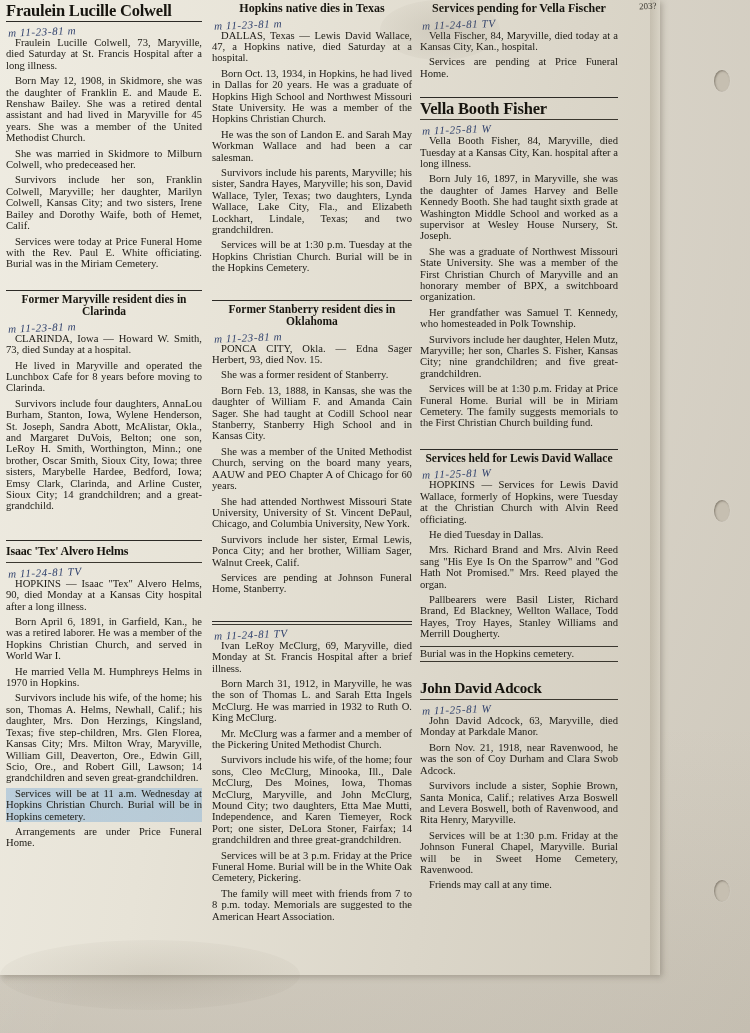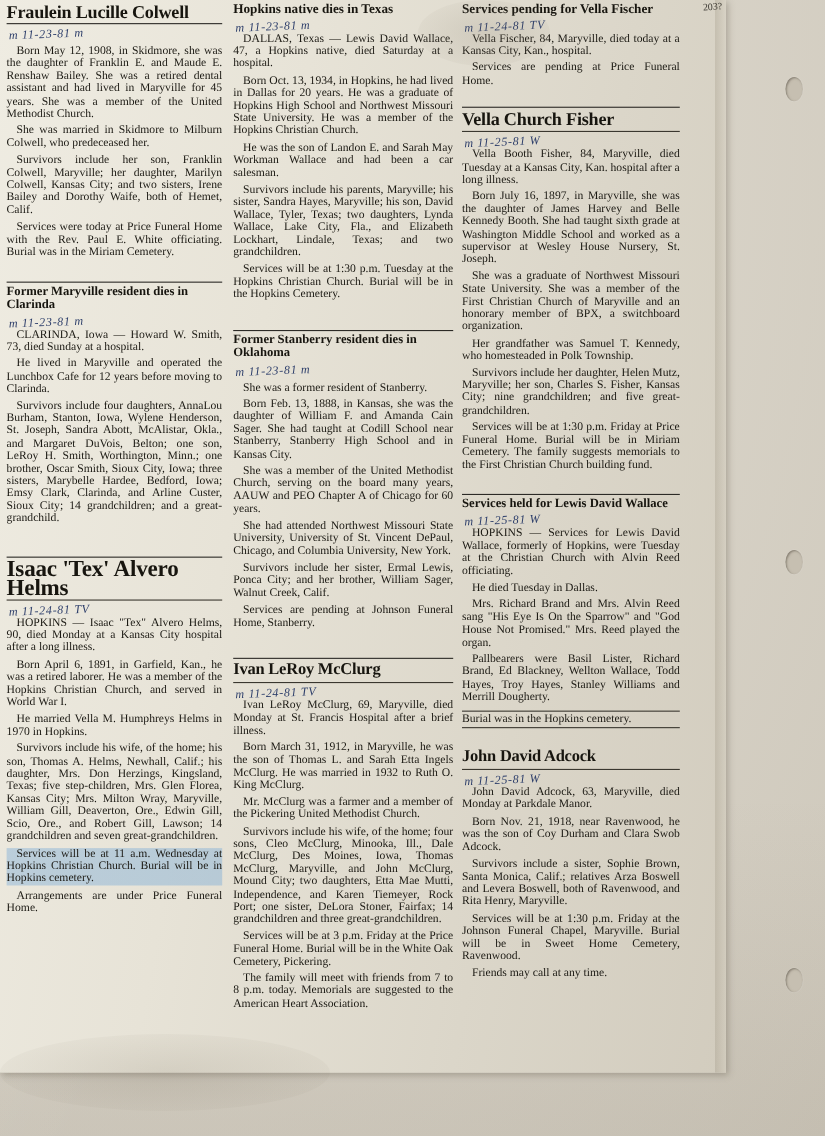--- a/index.html
+++ b/index.html
@@ -55,20 +55,21 @@
   .rule.thin{border-top:1px solid #3a372f;}
 
   h1.head{
     font-family:"Liberation Serif", serif;
     font-weight:bold;font-size:16.5px;line-height:17px;margin:2px 0 1px 0;
     color:#17150f;letter-spacing:-0.2px;
   }
   h2.head2{
     font-weight:bold;font-size:11.5px;line-height:12.5px;margin:2px 0 1px 0;
     color:#17150f;
+    text-align:center;
   }
   p.body{
     font-size:10.6px;line-height:11.4px;margin:0 0 0 0;
     text-align:justify;text-justify:inter-word;color:#1b1913;
     text-indent:9px;
     hyphens:auto;
   }
   p.body.noind{text-indent:0;}
   .gap{height:4px;}
   .hand{
@@ -101,49 +102,50 @@
     <div class="clip-edge"></div>
 
     <div class="corner-num">203?</div>
 
     <div class="col col1">
 
       <div class="block">
         <h1 class="head">Fraulein Lucille Colwell</h1>
         <div class="rule"></div>
         <div class="hand">m 11-23-81 m</div>
+        <p class="body">Fraulein Lucille Colwell, 73, Maryville, died Saturday at St. Francis Hospital after a long illness.</p>
         <div class="gap"></div>
         <p class="body">Born May 12, 1908, in Skidmore, she was the daughter of Franklin E. and Maude E. Renshaw Bailey. She was a retired dental assistant and had lived in Maryville for 45 years. She was a member of the United Methodist Church.</p>
         <div class="gap"></div>
         <p class="body">She was married in Skidmore to Milburn Colwell, who predeceased her.</p>
         <div class="gap"></div>
         <p class="body">Survivors include her son, Franklin Colwell, Maryville; her daughter, Marilyn Colwell, Kansas City; and two sisters, Irene Bailey and Dorothy Waife, both of Hemet, Calif.</p>
         <div class="gap"></div>
         <p class="body">Services were today at Price Funeral Home with the Rev. Paul E. White officiating. Burial was in the Miriam Cemetery.</p>
       </div>
 
       <div style="height:10px"></div>
 
       <div class="block">
         <div class="rule"></div>
         <h2 class="head2">Former Maryville resident dies in Clarinda</h2>
         <div class="hand">m 11-23-81 m</div>
         <p class="body">CLARINDA, Iowa — Howard W. Smith, 73, died Sunday at a hospital.</p>
         <div class="gap"></div>
-        <p class="body">He lived in Maryville and operated the Lunchbox Cafe for 12 years before moving to Clarinda.</p>
+        <p class="body">He lived in Maryville and operated the Lunchbox Cafe for 8 years before moving to Clarinda.</p>
         <div class="gap"></div>
         <p class="body">Survivors include four daughters, AnnaLou Burham, Stanton, Iowa, Wylene Henderson, St. Joseph, Sandra Abott, McAlistar, Okla., and Margaret DuVois, Belton; one son, LeRoy H. Smith, Worthington, Minn.; one brother, Oscar Smith, Sioux City, Iowa; three sisters, Marybelle Hardee, Bedford, Iowa; Emsy Clark, Clarinda, and Arline Custer, Sioux City; 14 grandchildren; and a great-grandchild.</p>
         <div class="gap"></div>
       </div>
 
       <div style="height:14px"></div>
 
       <div class="block">
         <div class="rule"></div>
-        <h1 class="head" style="font-size:21px">Isaac 'Tex' Alvero Helms</h1>
+        <h1 class="head" style="font-size:12px">Isaac 'Tex' Alvero Helms</h1>
         <div class="rule thin"></div>
         <div class="hand">m 11-24-81 TV</div>
         <p class="body">HOPKINS — Isaac "Tex" Alvero Helms, 90, died Monday at a Kansas City hospital after a long illness.</p>
         <div class="gap"></div>
         <p class="body">Born April 6, 1891, in Garfield, Kan., he was a retired laborer. He was a member of the Hopkins Christian Church, and served in World War I.</p>
         <div class="gap"></div>
         <p class="body">He married Vella M. Humphreys Helms in 1970 in Hopkins.</p>
         <div class="gap"></div>
         <p class="body">Survivors include his wife, of the home; his son, Thomas A. Helms, Newhall, Calif.; his daughter, Mrs. Don Herzings, Kingsland, Texas; five step-children, Mrs. Glen Florea, Kansas City; Mrs. Milton Wray, Maryville, William Gill, Deaverton, Ore., Edwin Gill, Scio, Ore., and Robert Gill, Lawson; 14 grandchildren and seven great-grandchildren.</p>
         <div class="gap"></div>
@@ -168,39 +170,39 @@
         <div class="gap"></div>
         <p class="body">Services will be at 1:30 p.m. Tuesday at the Hopkins Christian Church. Burial will be in the Hopkins Cemetery.</p>
       </div>
 
       <div style="height:16px"></div>
 
       <div class="block">
         <div class="rule"></div>
         <h2 class="head2">Former Stanberry resident dies in Oklahoma</h2>
         <div class="hand">m 11-23-81 m</div>
+        <p class="body">PONCA CITY, Okla. — Edna Sager Herbert, 93, died Nov. 15.</p>
         <div class="gap"></div>
         <p class="body">She was a former resident of Stanberry.</p>
         <div class="gap"></div>
         <p class="body">Born Feb. 13, 1888, in Kansas, she was the daughter of William F. and Amanda Cain Sager. She had taught at Codill School near Stanberry, Stanberry High School and in Kansas City.</p>
         <div class="gap"></div>
         <p class="body">She was a member of the United Methodist Church, serving on the board many years, AAUW and PEO Chapter A of Chicago for 60 years.</p>
         <div class="gap"></div>
         <p class="body">She had attended Northwest Missouri State University, University of St. Vincent DePaul, Chicago, and Columbia University, New York.</p>
         <div class="gap"></div>
         <p class="body">Survivors include her sister, Ermal Lewis, Ponca City; and her brother, William Sager, Walnut Creek, Calif.</p>
         <div class="gap"></div>
         <p class="body">Services are pending at Johnson Funeral Home, Stanberry.</p>
       </div>
 
       <div style="height:16px"></div>
 
       <div class="block">
         <div class="rule"></div>
-        <h1 class="head" style="font-size:15px">Ivan LeRoy McClurg</h1>
         <div class="rule thin"></div>
         <div class="hand">m 11-24-81 TV</div>
         <p class="body">Ivan LeRoy McClurg, 69, Maryville, died Monday at St. Francis Hospital after a brief illness.</p>
         <div class="gap"></div>
         <p class="body">Born March 31, 1912, in Maryville, he was the son of Thomas L. and Sarah Etta Ingels McClurg. He was married in 1932 to Ruth O. King McClurg.</p>
         <div class="gap"></div>
         <p class="body">Mr. McClurg was a farmer and a member of the Pickering United Methodist Church.</p>
         <div class="gap"></div>
         <p class="body">Survivors include his wife, of the home; four sons, Cleo McClurg, Minooka, Ill., Dale McClurg, Des Moines, Iowa, Thomas McClurg, Maryville, and John McClurg, Mound City; two daughters, Etta Mae Mutti, Independence, and Karen Tiemeyer, Rock Port; one sister, DeLora Stoner, Fairfax; 14 grandchildren and three great-grandchildren.</p>
         <div class="gap"></div>
@@ -217,21 +219,21 @@
         <div class="hand">m 11-24-81 TV</div>
         <p class="body">Vella Fischer, 84, Maryville, died today at a Kansas City, Kan., hospital.</p>
         <div class="gap"></div>
         <p class="body">Services are pending at Price Funeral Home.</p>
       </div>
 
       <div style="height:8px"></div>
 
       <div class="block">
         <div class="rule"></div>
-        <h1 class="head">Vella Church Fisher</h1>
+        <h1 class="head">Vella Booth Fisher</h1>
         <div class="rule thin"></div>
         <div class="hand">m 11-25-81 W</div>
         <p class="body">Vella Booth Fisher, 84, Maryville, died Tuesday at a Kansas City, Kan. hospital after a long illness.</p>
         <div class="gap"></div>
         <p class="body">Born July 16, 1897, in Maryville, she was the daughter of James Harvey and Belle Kennedy Booth. She had taught sixth grade at Washington Middle School and worked as a supervisor at Wesley House Nursery, St. Joseph.</p>
         <div class="gap"></div>
         <p class="body">She was a graduate of Northwest Missouri State University. She was a member of the First Christian Church of Maryville and an honorary member of BPX, a switchboard organization.</p>
         <div class="gap"></div>
         <p class="body">Her grandfather was Samuel T. Kennedy, who homesteaded in Polk Township.</p>
         <div class="gap"></div>
@@ -243,21 +245,21 @@
       <div style="height:10px"></div>
 
       <div class="block">
         <div class="rule"></div>
         <h2 class="head2">Services held for Lewis David Wallace</h2>
         <div class="hand">m 11-25-81 W</div>
         <p class="body">HOPKINS — Services for Lewis David Wallace, formerly of Hopkins, were Tuesday at the Christian Church with Alvin Reed officiating.</p>
         <div class="gap"></div>
         <p class="body">He died Tuesday in Dallas.</p>
         <div class="gap"></div>
-        <p class="body">Mrs. Richard Brand and Mrs. Alvin Reed sang "His Eye Is On the Sparrow" and "God House Not Promised." Mrs. Reed played the organ.</p>
+        <p class="body">Mrs. Richard Brand and Mrs. Alvin Reed sang "His Eye Is On the Sparrow" and "God Hath Not Promised." Mrs. Reed played the organ.</p>
         <div class="gap"></div>
         <p class="body">Pallbearers were Basil Lister, Richard Brand, Ed Blackney, Wellton Wallace, Todd Hayes, Troy Hayes, Stanley Williams and Merrill Dougherty.</p>
         <div class="gap"></div>
         <div class="rule thin"></div>
         <p class="body noind">Burial was in the Hopkins cemetery.</p>
         <div class="rule thin"></div>
       </div>
 
       <div style="height:8px"></div>
 

